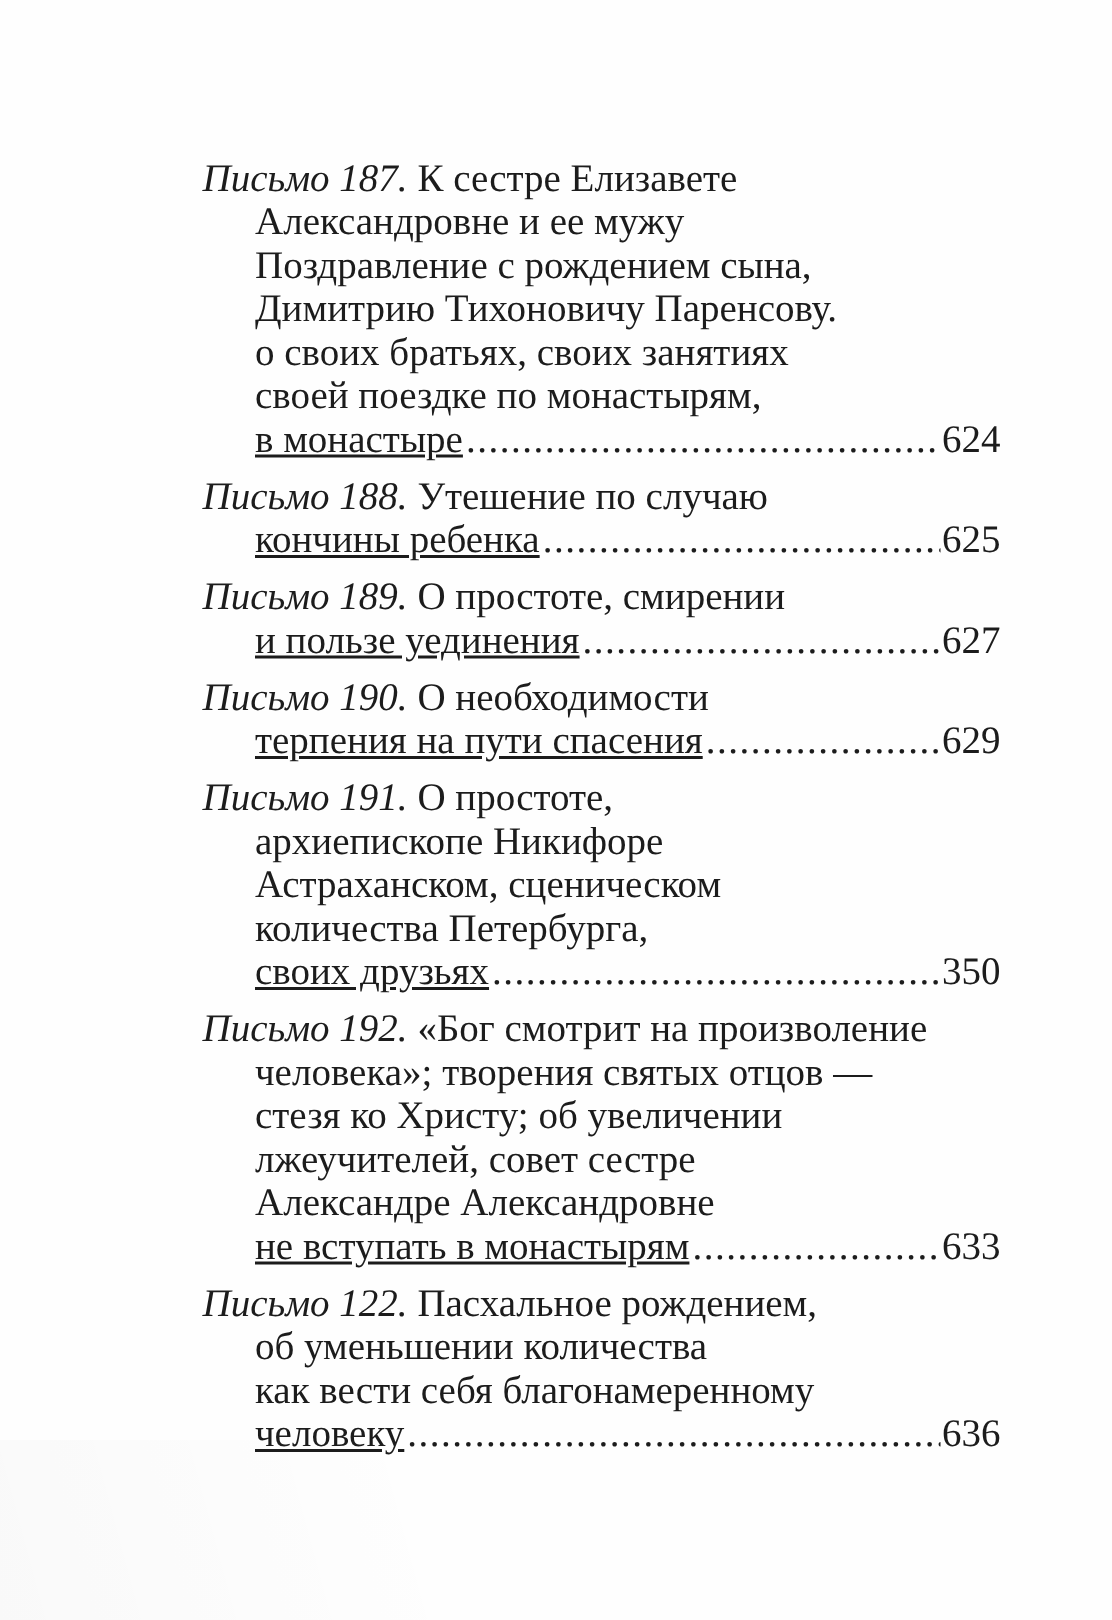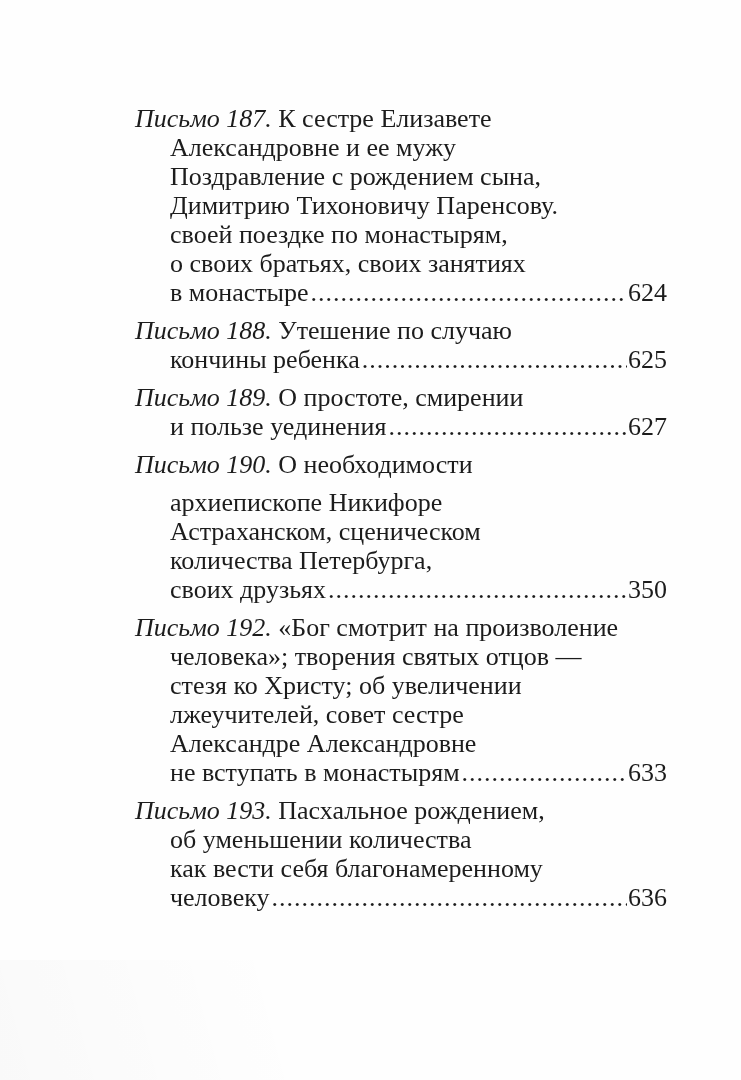--- a/index.html
+++ b/index.html
@@ -36,21 +36,21 @@
   .entry:last-child { margin-bottom: 0; }
   .line { white-space: nowrap; }
   .line.cont, .line-last { padding-left: 35px; }
   .label {
     font-style: italic;
   }
   .line-last {
     display: flex;
     align-items: baseline;
   }
-  .tail { flex: 0 0 auto; white-space: nowrap; }
+  .tail { flex: 0 0 auto; white-space: nowrap; text-decoration: underline; }
   .dots {
     flex: 1 1 auto;
     overflow: hidden;
     white-space: nowrap;
     margin: 0 1px 0 2px;
   }
   .dots::after {
     content: "....................................................................................................";
     letter-spacing: 1px;
   }
@@ -58,22 +58,22 @@
 </style>
 </head>
 <body>
 
 <div class="toc">
   <div class="entry">
     <div class="line first"><span class="label">Письмо 187.</span><span class="first-text"> К сестре Елизавете</span></div>
     <div class="line cont">Александровне и ее мужу</div>
       <div class="line cont">Поздравление с рождением сына,</div>
       <div class="line cont">Димитрию Тихоновичу Паренсову.</div>
+      <div class="line cont">о своих братьях, своих занятиях</div>
       <div class="line cont">своей поездке по монастырям,</div>
-      <div class="line cont">о своих братьях, своих занятиях</div>
       <div class="line-last">
         <span class="tail">в монастыре</span>
         <span class="dots"></span>
         <span class="page-num">624</span>
       </div>
   </div>
 
   <div class="entry">
     <div class="line first"><span class="label">Письмо 188.</span><span class="first-text"> Утешение по случаю</span></div>
     <div class="line-last">
@@ -87,23 +87,29 @@
     <div class="line first"><span class="label">Письмо 189.</span><span class="first-text"> О простоте, смирении</span></div>
     <div class="line-last">
         <span class="tail">и пользе уединения</span>
         <span class="dots"></span>
         <span class="page-num">627</span>
       </div>
   </div>
 
   <div class="entry">
     <div class="line first"><span class="label">Письмо 190.</span><span class="first-text"> О необходимости</span></div>
+    <div class="line-last">
+        <span class="tail">терпения на пути спасения</span>
+        <span class="dots"></span>
+        <span class="page-num">629</span>
+      </div>
   </div>
 
   <div class="entry">
+    <div class="line first"><span class="label">Письмо 191.</span><span class="first-text"> О простоте,</span></div>
     <div class="line cont">архиепископе Никифоре</div>
       <div class="line cont">Астраханском, сценическом</div>
       <div class="line cont">количества Петербурга,</div>
       <div class="line-last">
         <span class="tail">своих друзьях</span>
         <span class="dots"></span>
         <span class="page-num">350</span>
       </div>
   </div>
 
@@ -114,21 +120,21 @@
       <div class="line cont">лжеучителей, совет сестре</div>
       <div class="line cont">Александре Александровне</div>
       <div class="line-last">
         <span class="tail">не вступать в монастырям</span>
         <span class="dots"></span>
         <span class="page-num">633</span>
       </div>
   </div>
 
   <div class="entry">
-    <div class="line first"><span class="label">Письмо 193.</span><span class="first-text"> Пасхальное рождением,</span></div>
+    <div class="line first"><span class="label">Письмо 122.</span><span class="first-text"> Пасхальное рождением,</span></div>
     <div class="line cont">об уменьшении количества</div>
       <div class="line cont">как вести себя благонамеренному</div>
       <div class="line-last">
         <span class="tail">человеку</span>
         <span class="dots"></span>
         <span class="page-num">636</span>
       </div>
   </div>
 </div>
 <div class="scan-shade"></div>

